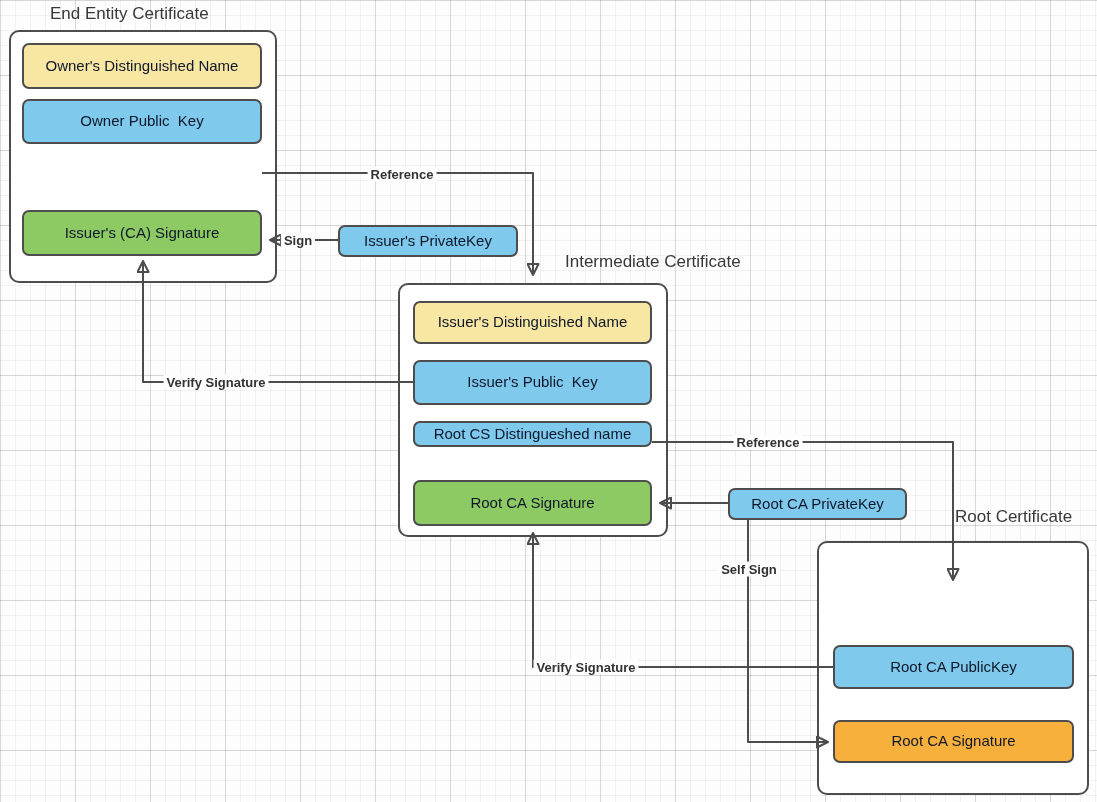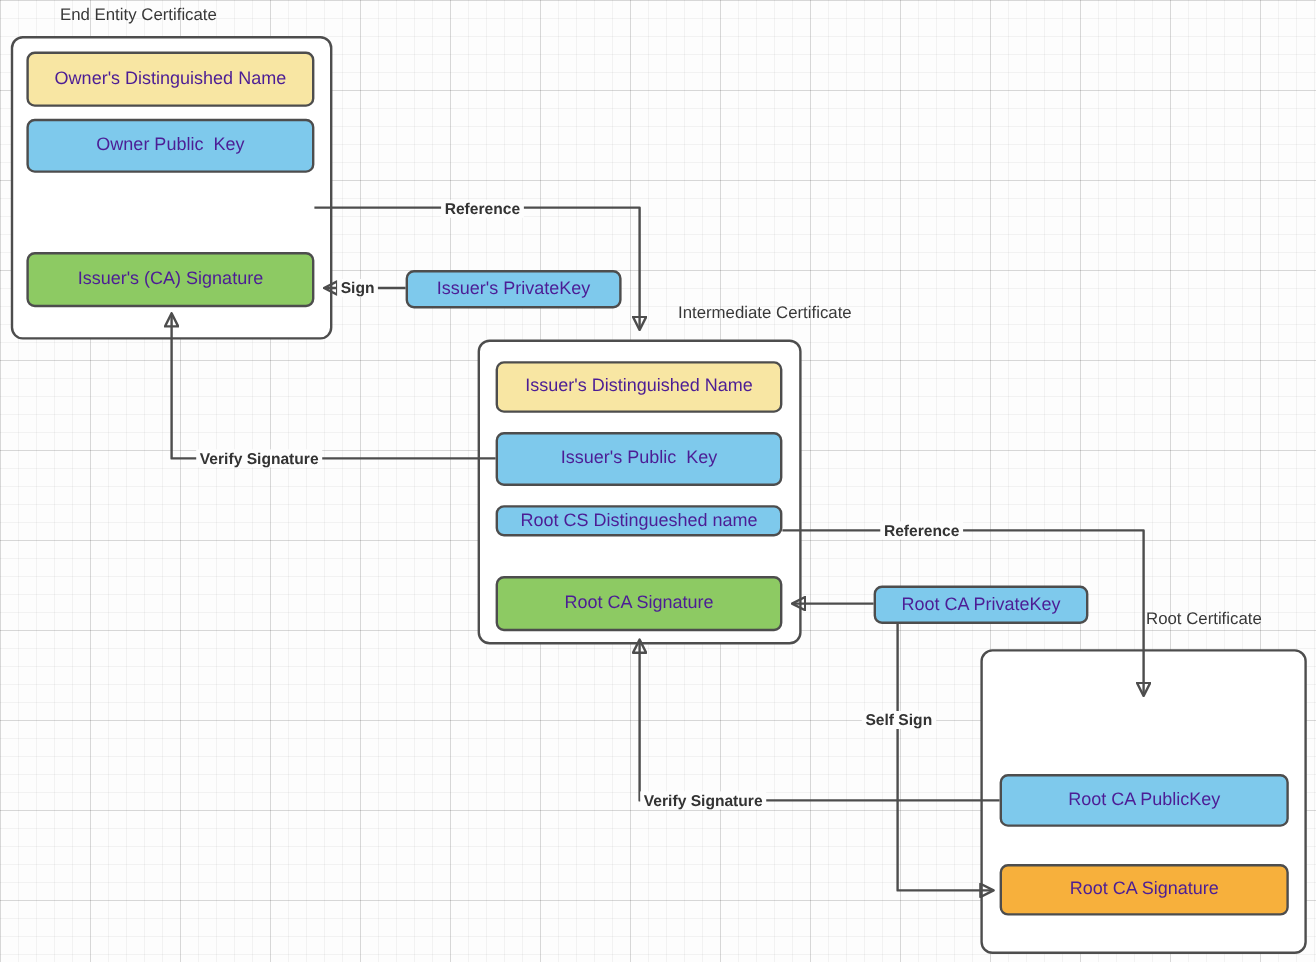--- a/index.html
+++ b/index.html
@@ -27,30 +27,30 @@
   .field,.keybox{
     position:absolute;
     box-sizing:border-box;
     border:2px solid #4D4D4D;
     border-radius:7px;
     display:flex;
     align-items:center;
     justify-content:center;
     text-align:center;
     font-size:15px;
-    color:#4c1d95;
+    color:#0f172a;
     white-space:pre-wrap;
     line-height:1.25;
     z-index:2;
     padding:0 8px;
   }
   .field.narrow{padding:0 28px;}
   .title{
     position:absolute;
-    font-size:14px;
+    font-size:17px;
     color:#383838;
     white-space:nowrap;
     z-index:2;
   }
   svg.edges{
     position:absolute;
     left:0;top:0;
     width:1097px;height:802px;
     z-index:5;
     pointer-events:none;
@@ -126,16 +126,16 @@
     </g>
     <g>
       <path d="M833,667 H533 V534" marker-end="url(#arrow)"></path>
     </g>
   </svg>
 
   <div class="edge-label" style="left:402px;top:174px;">Reference</div>
   <div class="edge-label" style="left:298px;top:240px;">Sign</div>
   <div class="edge-label" style="left:216px;top:382px;">Verify Signature</div>
   <div class="edge-label" style="left:768px;top:442px;">Reference</div>
-  <div class="edge-label" style="left:749px;top:569px;margin-top:31px;">Self Sign</div>
+  <div class="edge-label" style="left:749px;top:569px;">Self Sign</div>
   <div class="edge-label" style="left:586px;top:667px;">Verify Signature</div>
 
 </div>
 
 </body></html>

